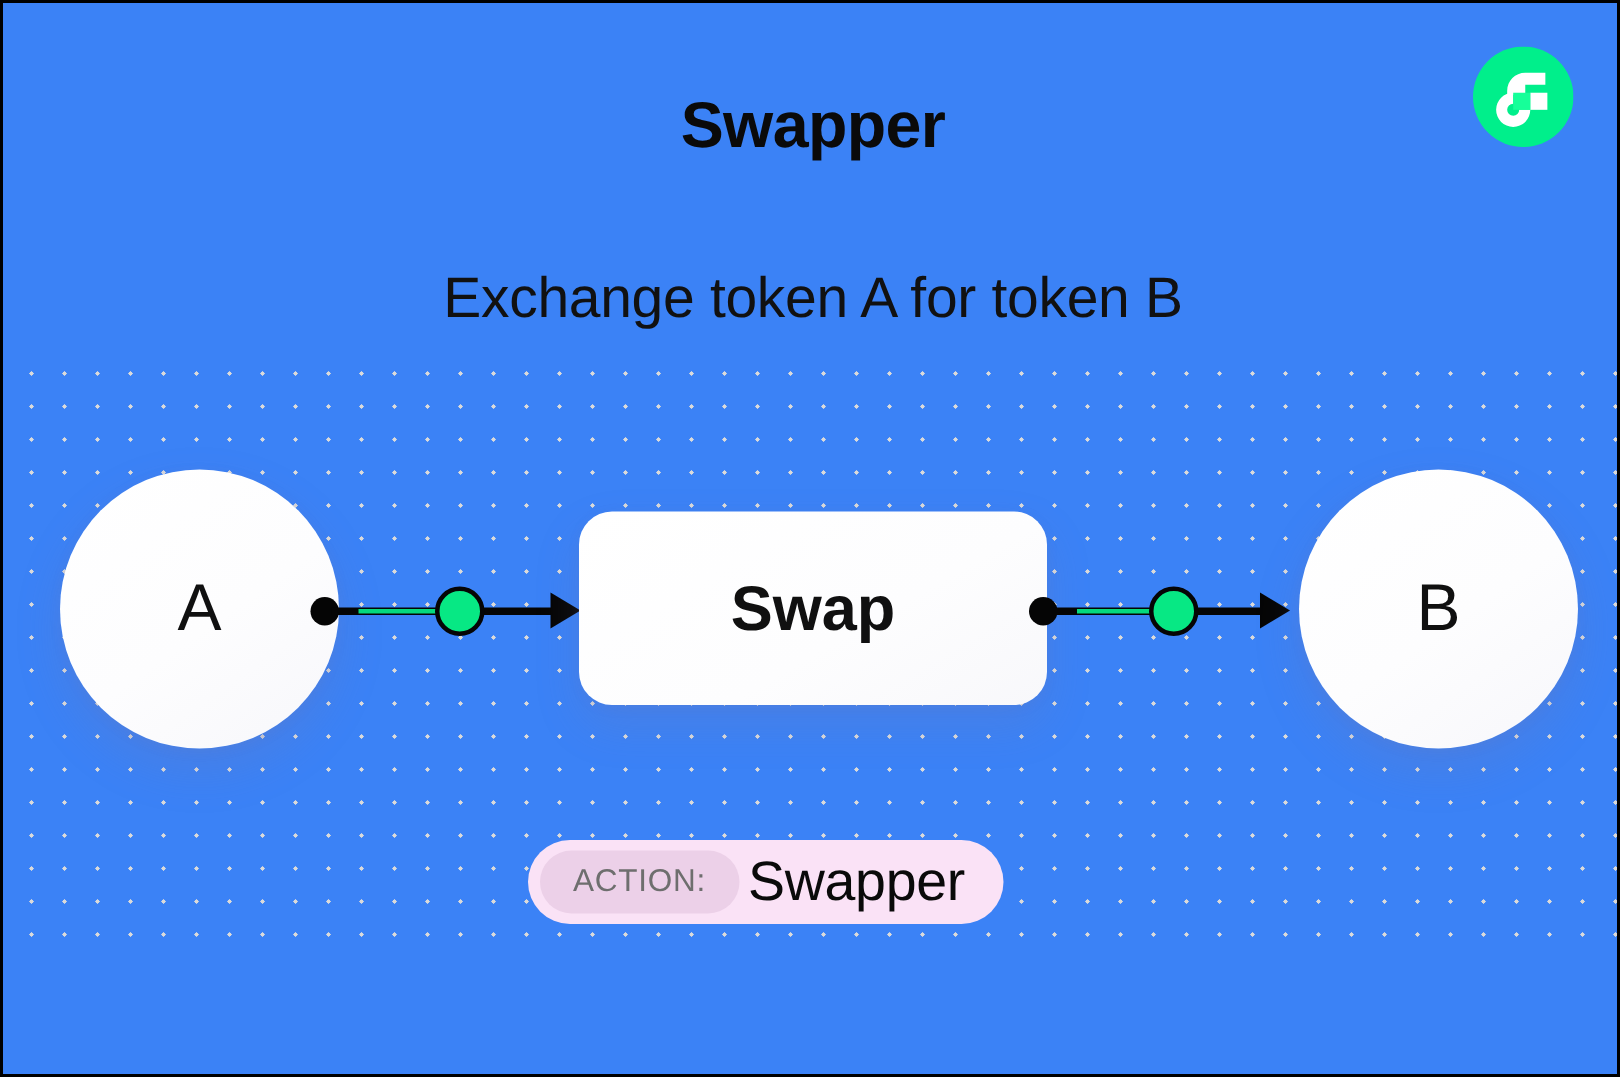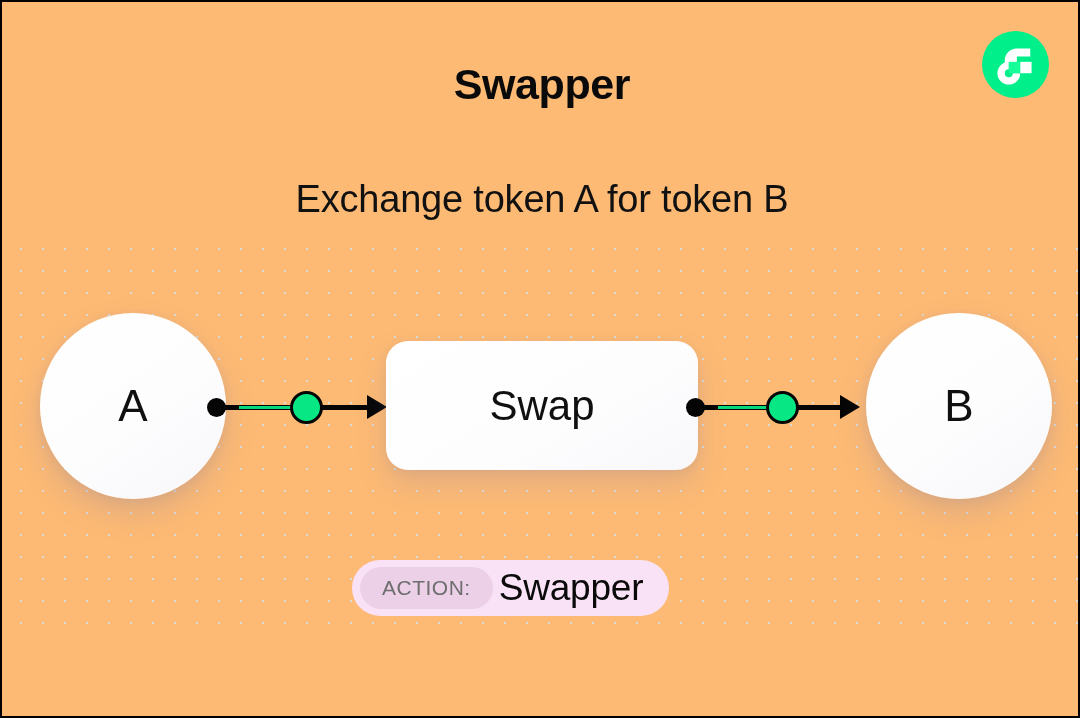--- a/index.html
+++ b/index.html
@@ -7,21 +7,21 @@
     margin: 0;
     padding: 0;
     background: #000000;
   }
 
   .screen {
     position: relative;
     width: 1080px;
     height: 718px;
     overflow: hidden;
-    background: #fdba74;
+    background: #3b82f6;
     box-sizing: border-box;
     border: 2px solid #000000;
     font-family: "Liberation Sans", sans-serif;
   }
 
   
   .dot-grid {
     position: absolute;
     left: 0;
     top: 230px;
@@ -103,21 +103,21 @@
     height: 129px;
     border-radius: 22px;
     background: linear-gradient(150deg, #ffffff 0%, #fdfdfe 60%, #f8f8fb 100%);
     box-shadow: 0 14px 30px rgba(120,120,170,0.20),
                 0 2px 8px rgba(120,120,170,0.10);
     display: flex;
     align-items: center;
     justify-content: center;
     font-size: 42px;
     color: #101010;
-    font-weight: 400;
+    font-weight: 700;
   }
 
   
   .connector { position: absolute; height: 44px; top: 383px; }
   .connector-left  { left: 205px; width: 190px; }
   .connector-right { left: 684px; width: 180px; }
 
   .conn-line {
     position: absolute;
     top: 20px;

